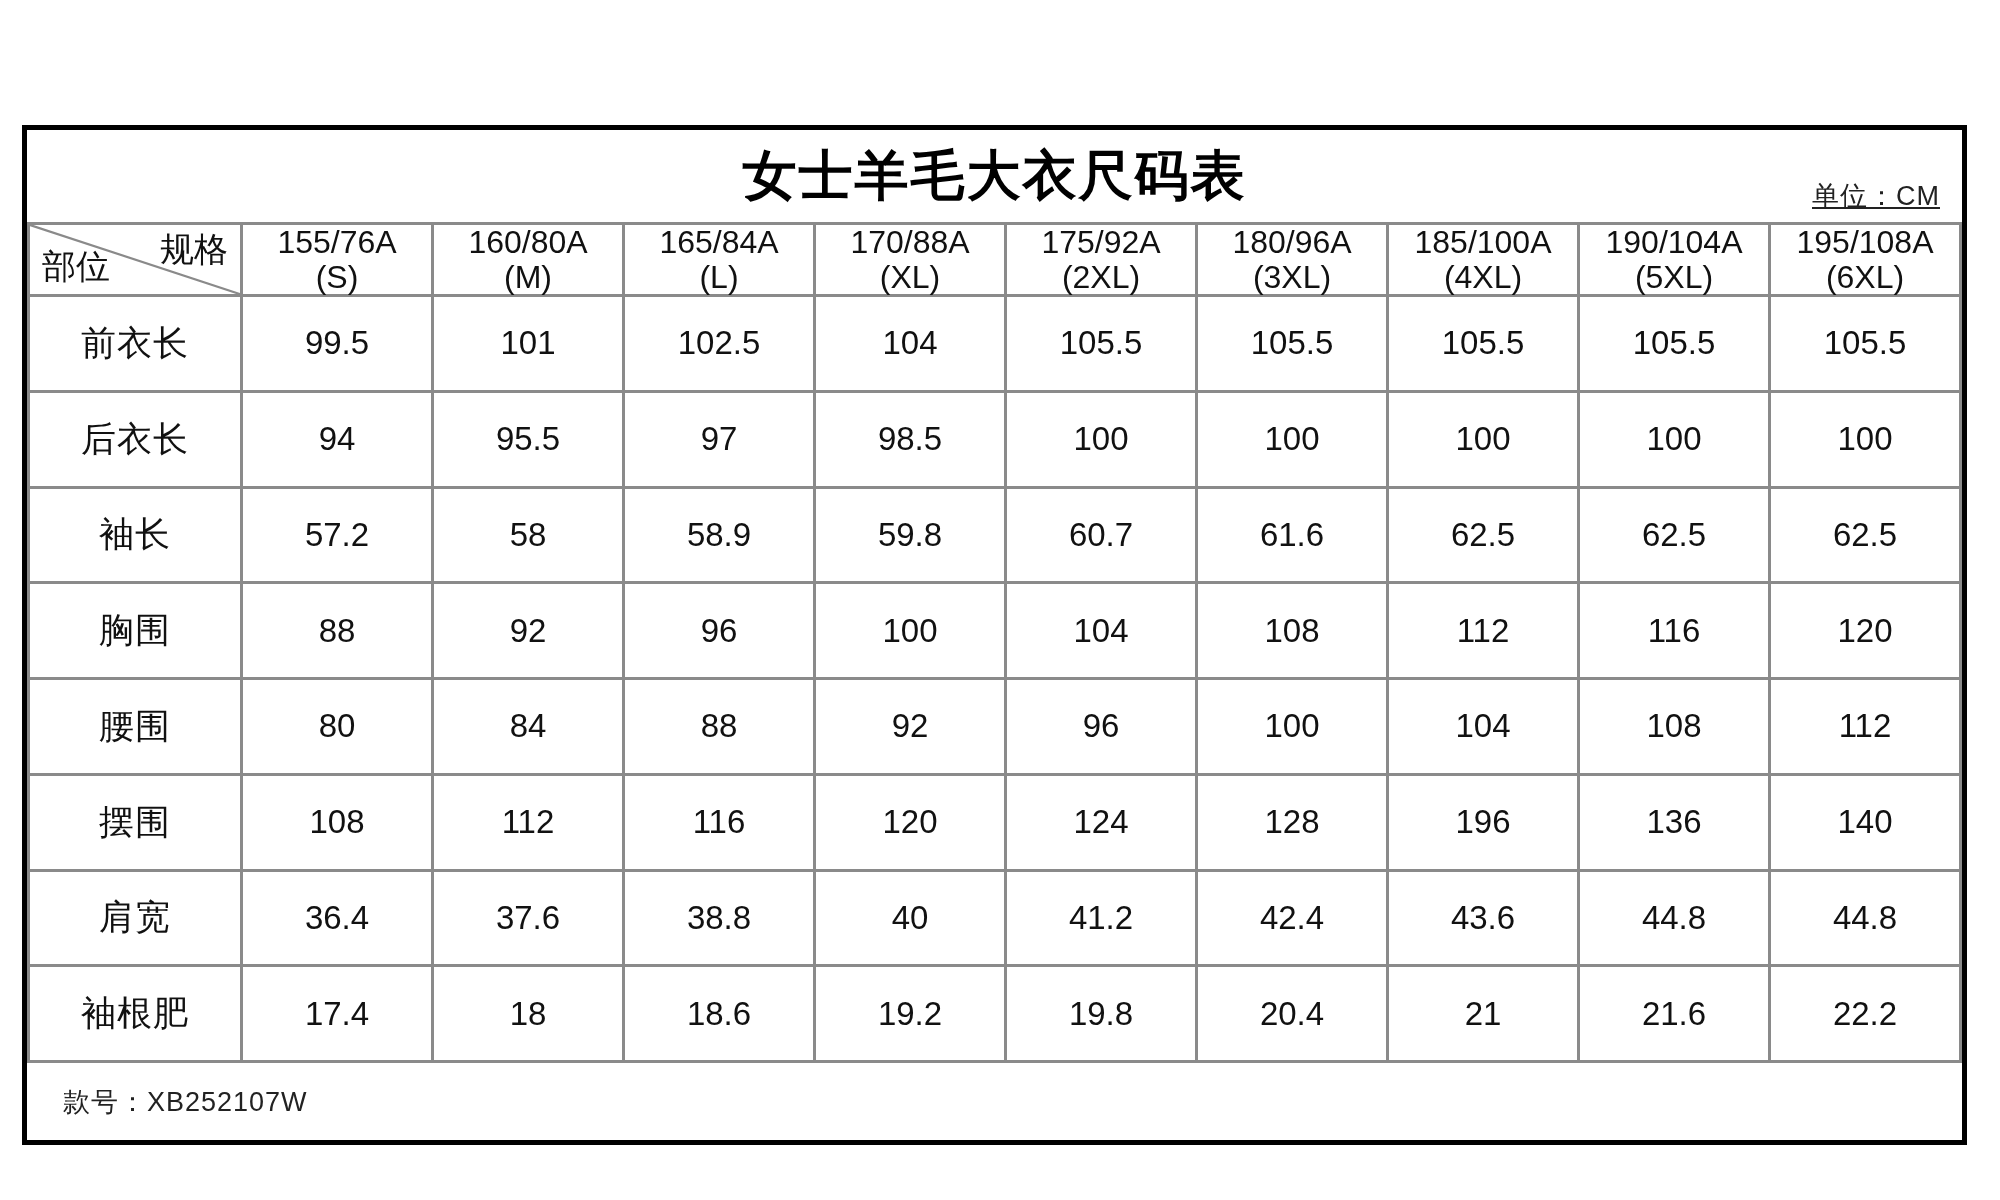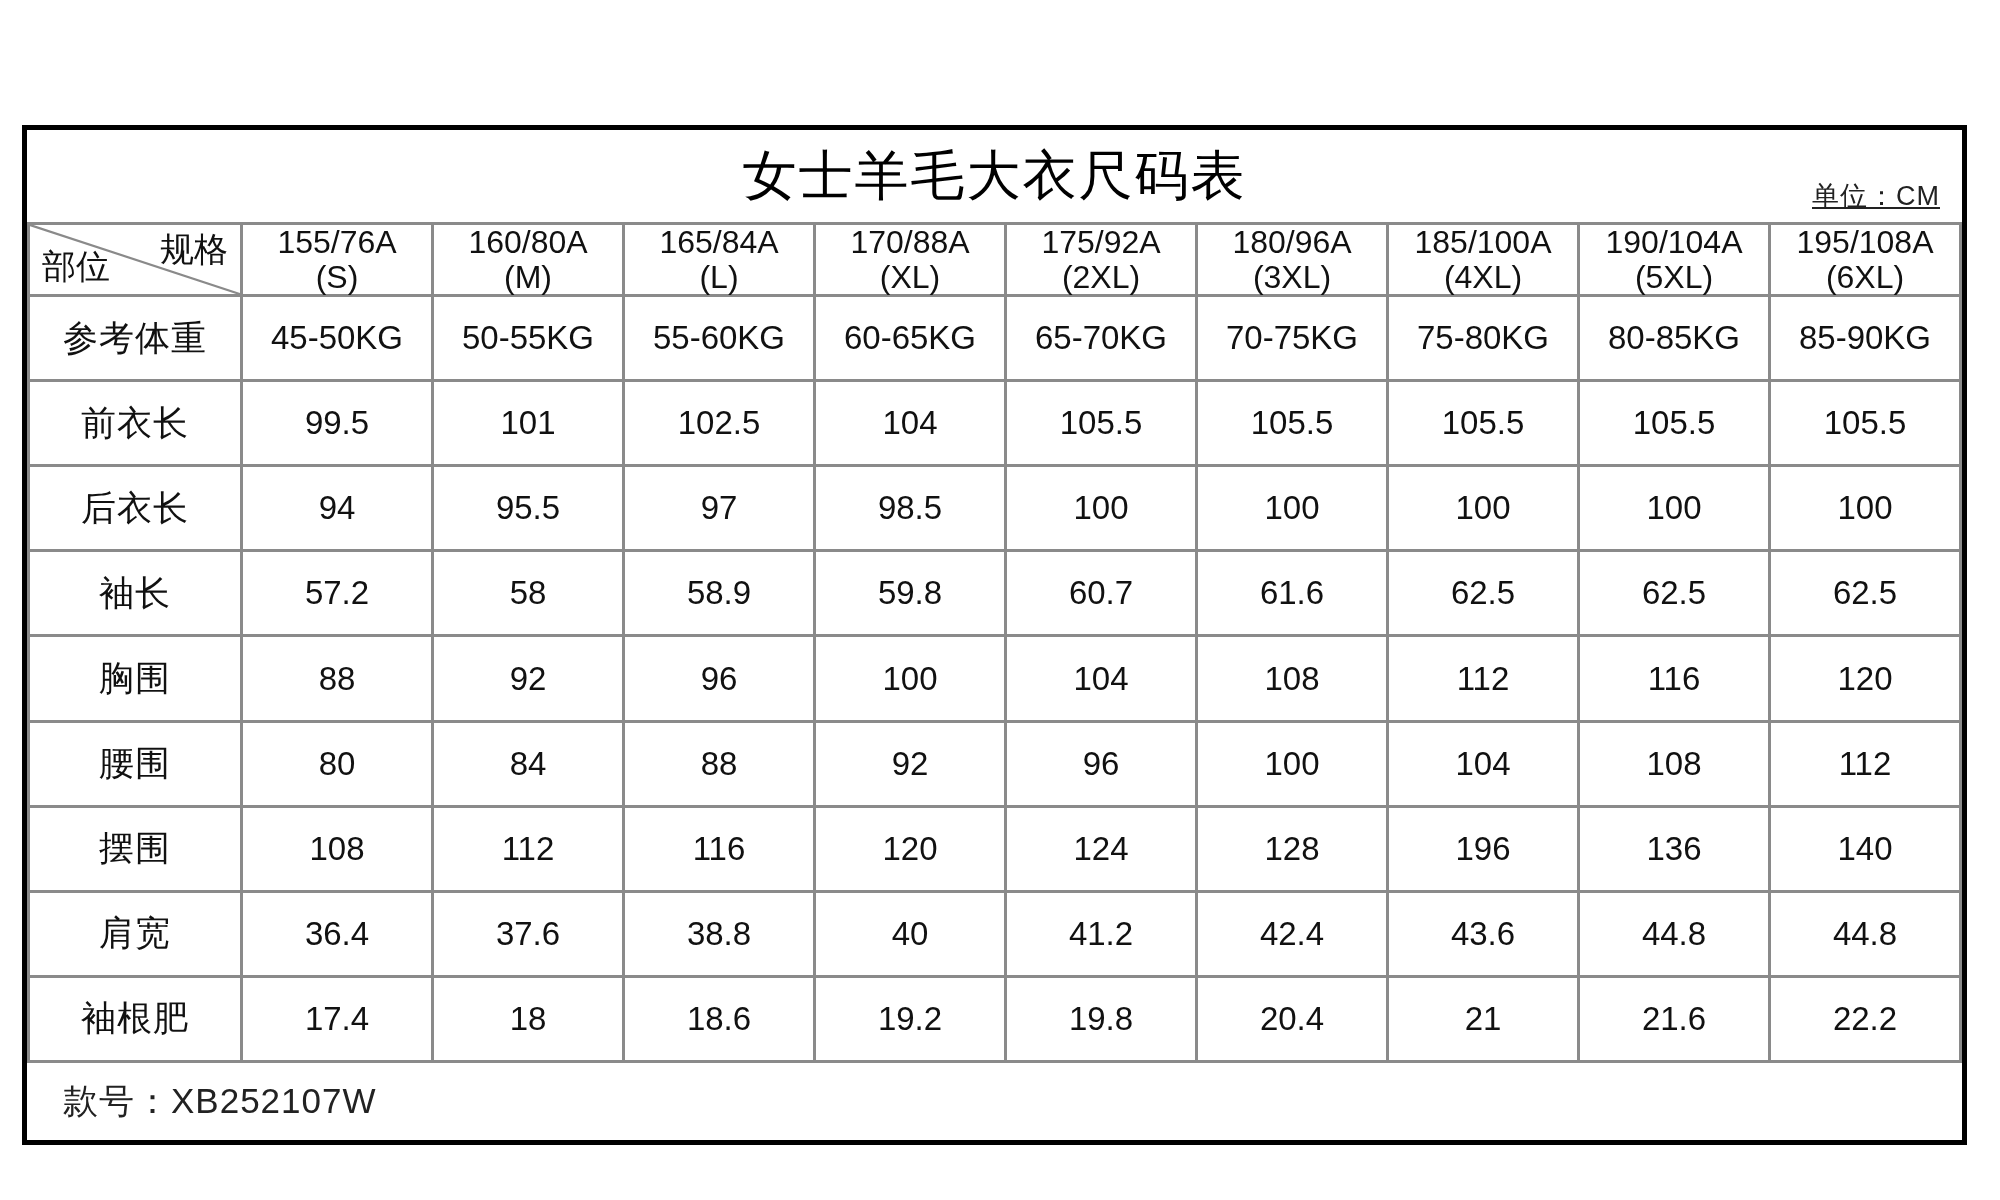--- a/index.html
+++ b/index.html
@@ -22,21 +22,21 @@
   .title-band {
     position: relative;
     height: 92px;
     flex: 0 0 92px;
     display: flex;
     align-items: center;
     justify-content: center;
   }
   .title-band h1 {
     font-size: 54px;
-    font-weight: 400;
+    font-weight: 700;
     letter-spacing: 2px;
     color: #000000;
   }
   .unit-note {
     position: absolute;
     right: 22px;
     bottom: 8px;
     font-size: 27px;
     color: #222222;
     letter-spacing: 1px;
@@ -97,21 +97,21 @@
     font-size: 33px;
   }
   
   .footer-band {
     flex: 1 1 auto;
     display: flex;
     align-items: center;
     padding-left: 36px;
   }
   .model-number {
-    font-size: 35px;
+    font-size: 27px;
     color: #222222;
     letter-spacing: 1px;
   }
 </style>
 </head>
 <body>
 
 <div class="sheet">
 
   <div class="title-band">
@@ -174,32 +174,20 @@
             <div class="code">(5XL)</div>
           </th>
           <th class="size-th">
             <div class="spec">195/108A</div>
             <div class="code">(6XL)</div>
           </th>
         </tr>
     </thead>
     <tbody id="table-body">
         <tr>
-          <th class="row-label">参考体重</th>
-          <td class="value">45-50KG</td>
-          <td class="value">50-55KG</td>
-          <td class="value">55-60KG</td>
-          <td class="value">60-65KG</td>
-          <td class="value">65-70KG</td>
-          <td class="value">70-75KG</td>
-          <td class="value">75-80KG</td>
-          <td class="value">80-85KG</td>
-          <td class="value">85-90KG</td>
-        </tr>
-        <tr>
           <th class="row-label">前衣长</th>
           <td class="value">99.5</td>
           <td class="value">101</td>
           <td class="value">102.5</td>
           <td class="value">104</td>
           <td class="value">105.5</td>
           <td class="value">105.5</td>
           <td class="value">105.5</td>
           <td class="value">105.5</td>
           <td class="value">105.5</td>

